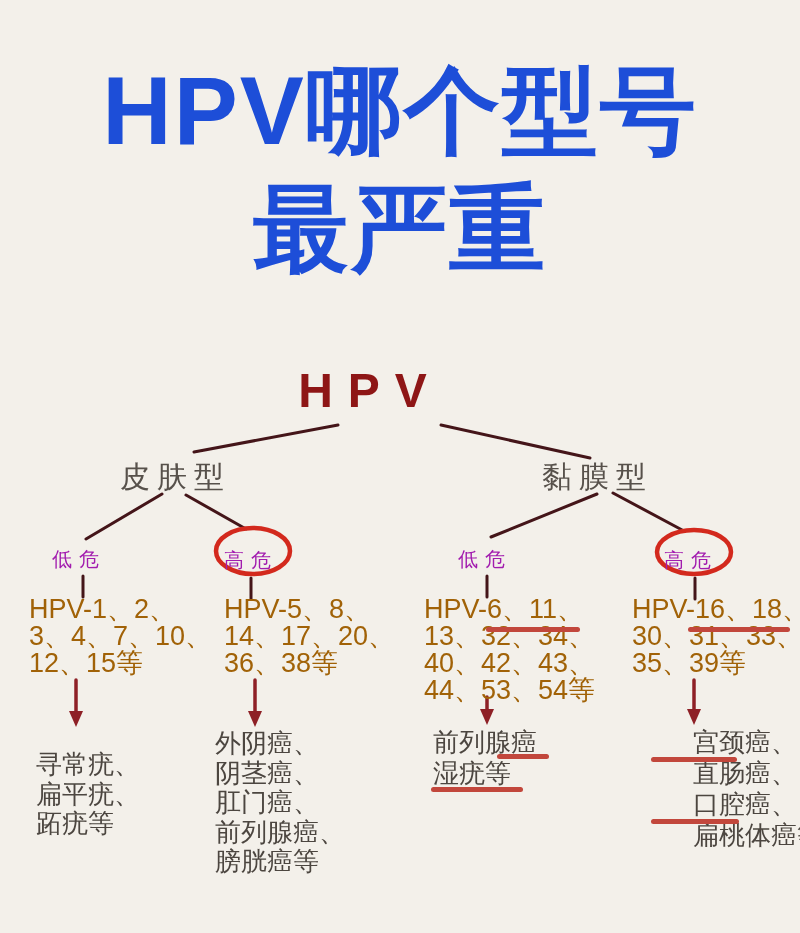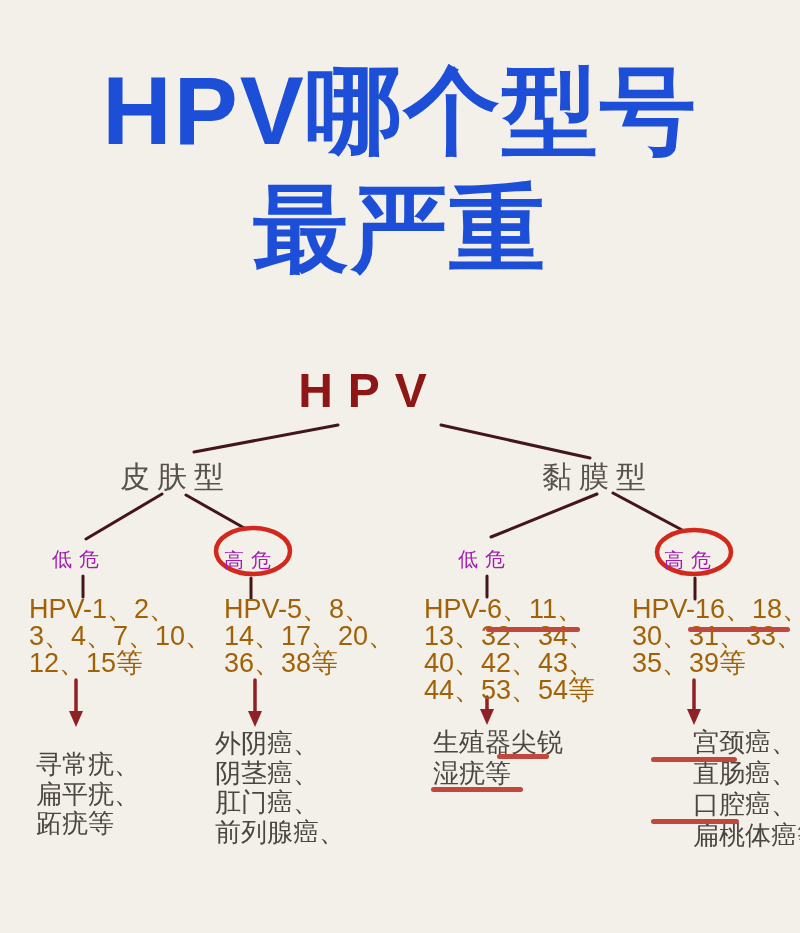--- a/index.html
+++ b/index.html
@@ -123,23 +123,24 @@
   <div class="outcome-list lh295" style="left:36px;top:750px;">
     <div>寻常疣、</div>
     <div>扁平疣、</div>
     <div>跖疣等</div>
   </div>
   <div class="outcome-list lh295" style="left:215px;top:729px;">
     <div>外阴癌、</div>
     <div>阴茎癌、</div>
     <div>肛门癌、</div>
     <div>前列腺癌、</div>
+    <div>膀胱癌等</div>
   </div>
   <div class="outcome-list lh31" style="left:433px;top:727px;">
-    <div>生殖器尖锐</div>
+    <div>前列腺癌</div>
     <div>湿疣等</div>
   </div>
   <div class="outcome-list lh31" style="left:693px;top:727px;">
     <div>宫颈癌、</div>
     <div>直肠癌、</div>
     <div>口腔癌、</div>
     <div>扁桃体癌等</div>
   </div>
 
   <div class="red-underline" style="left:497px;top:754px;width:52px;"></div>

